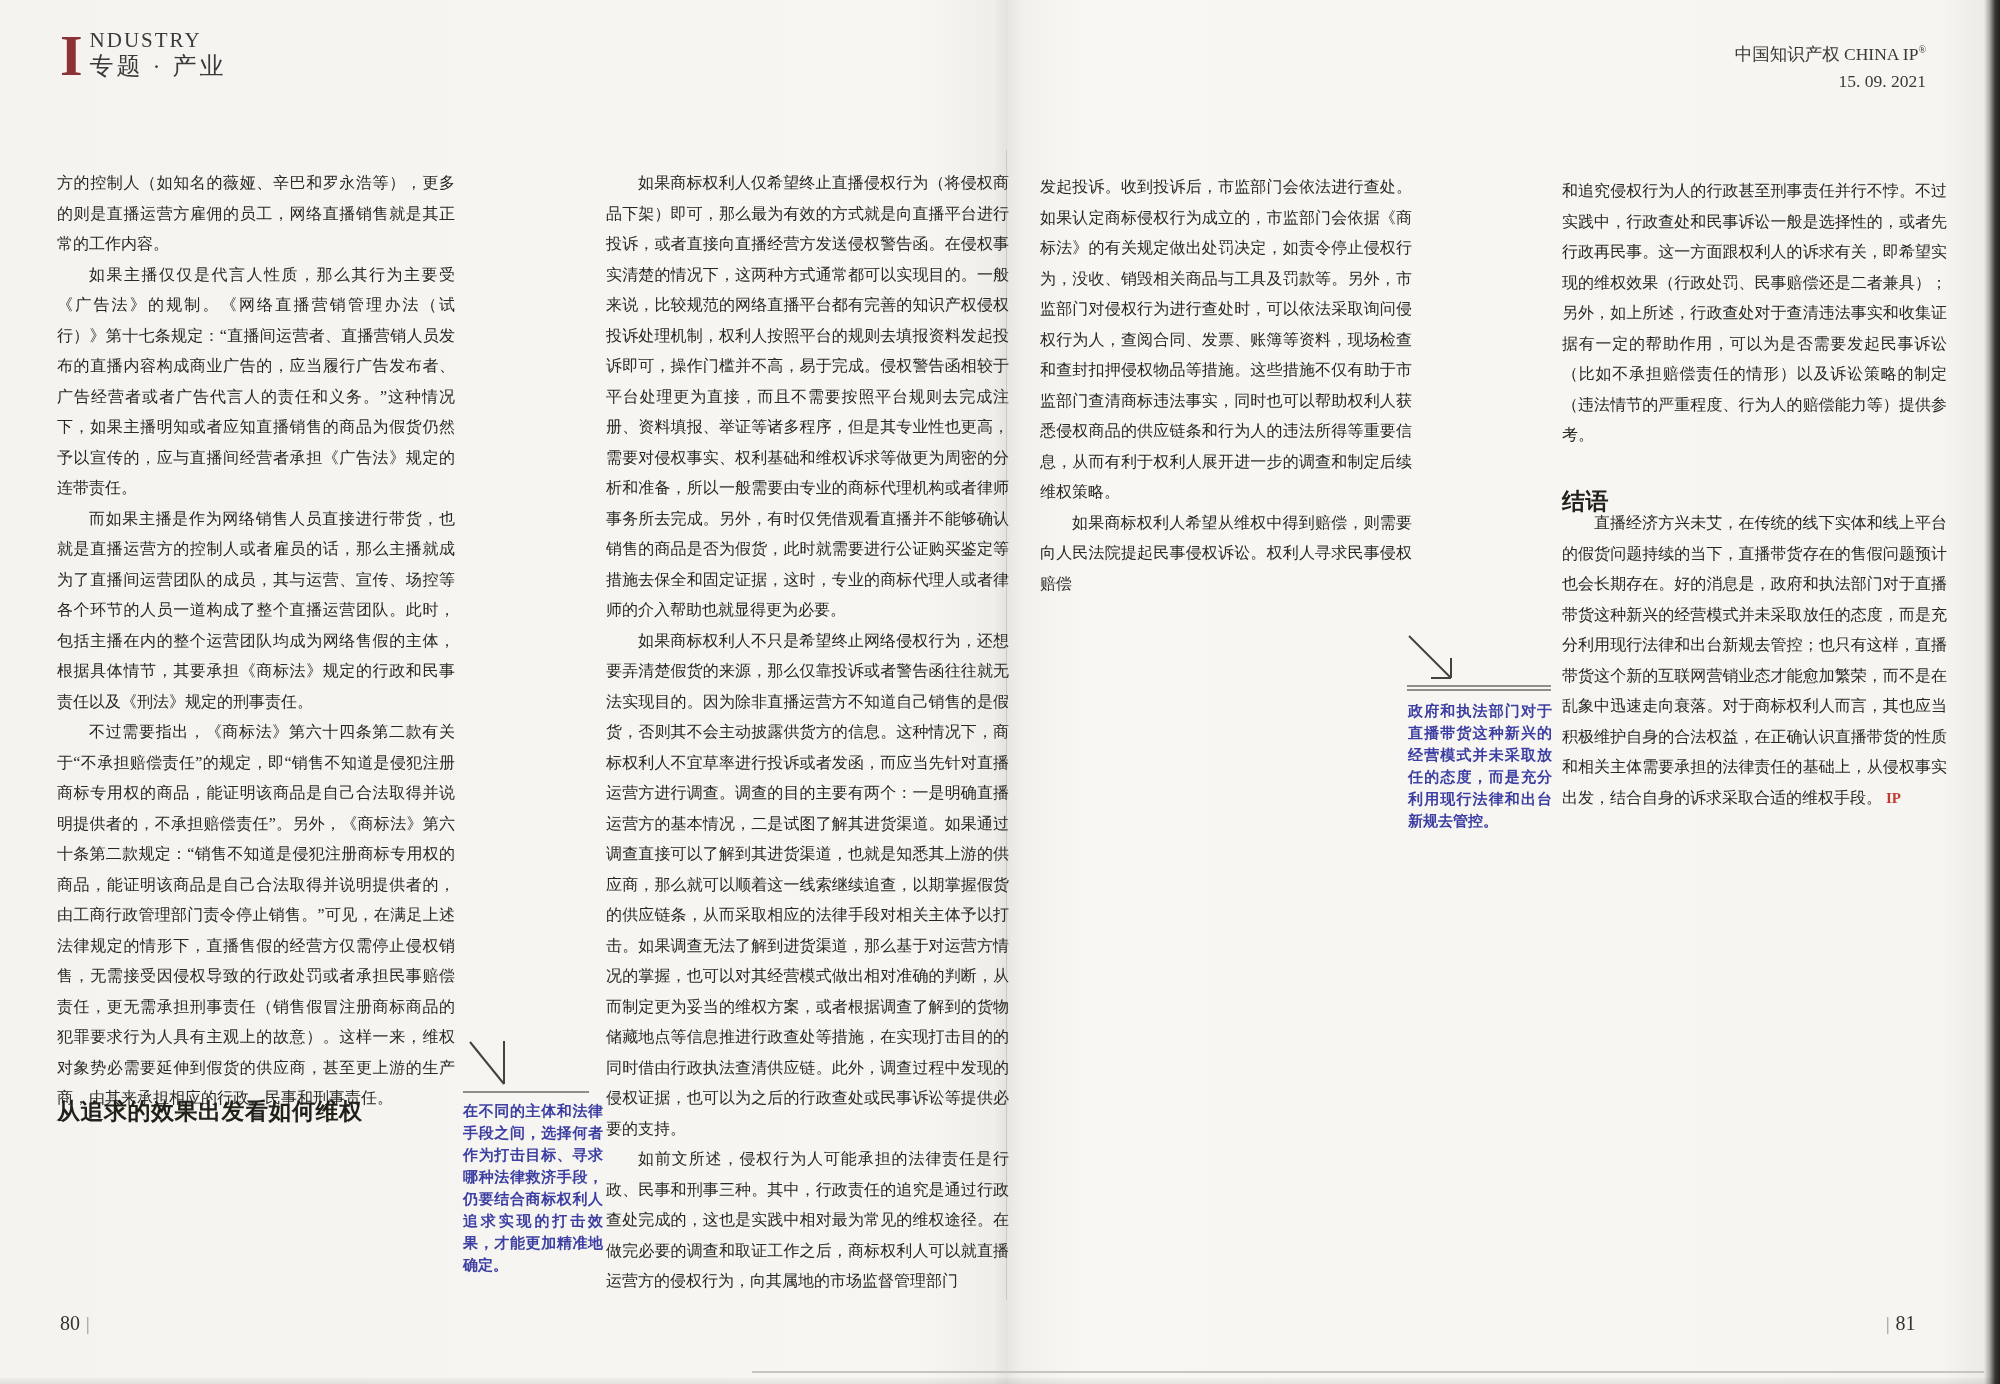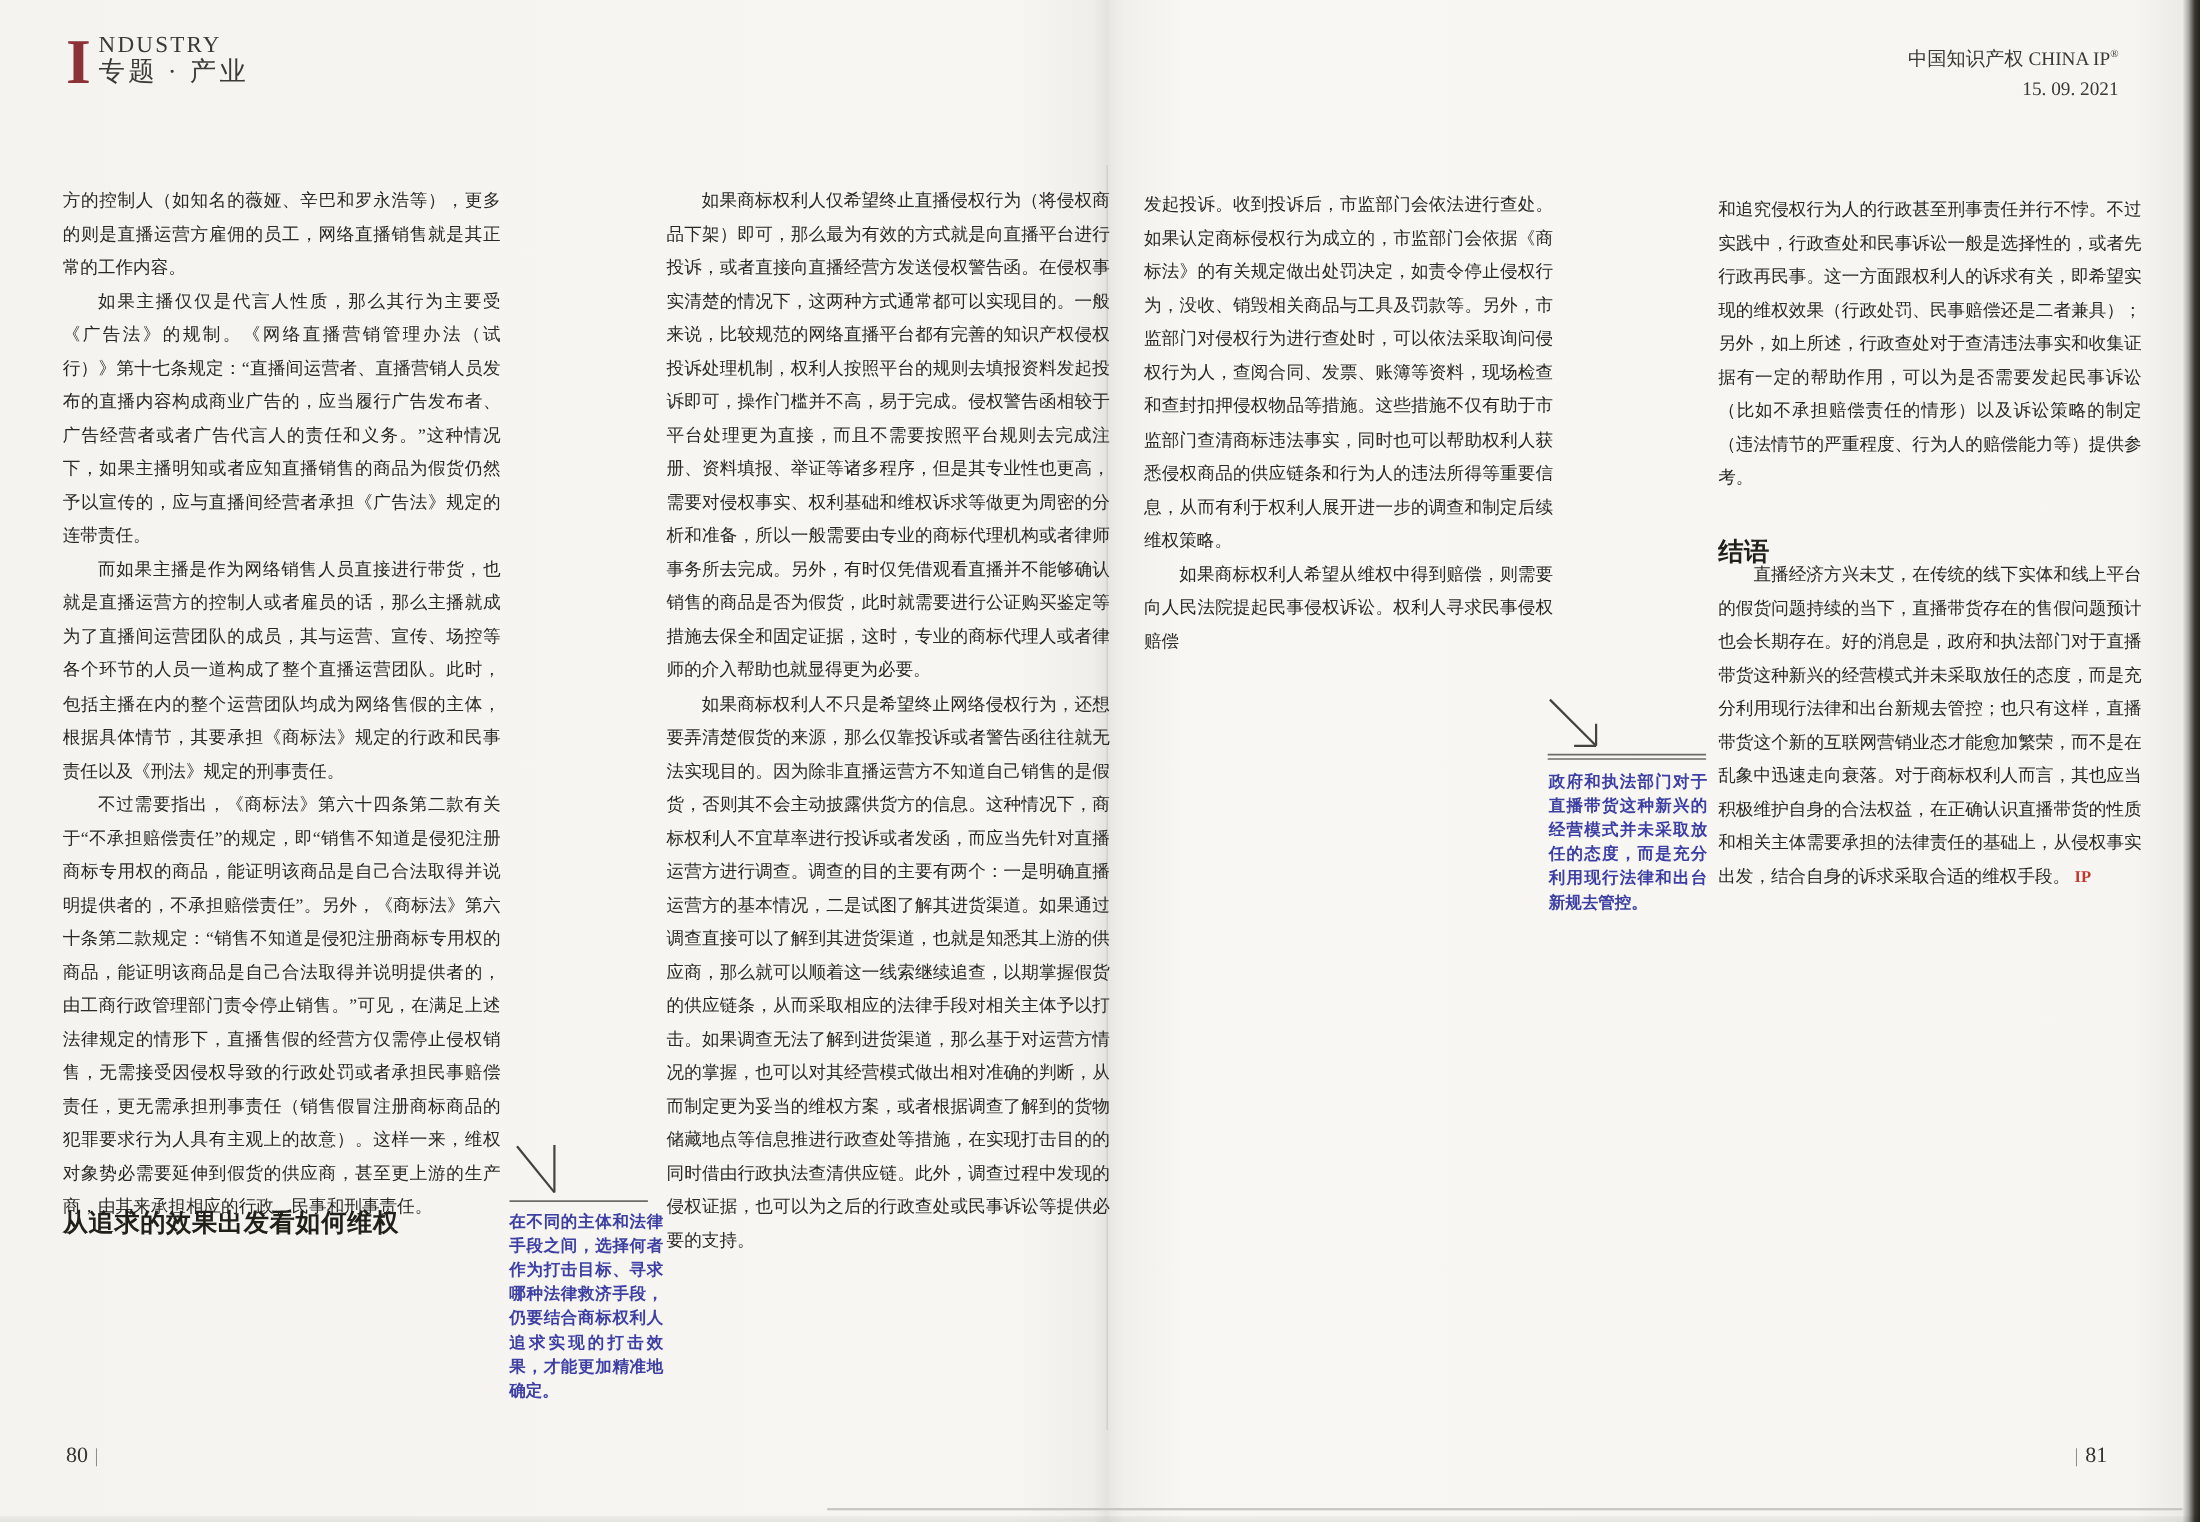--- a/index.html
+++ b/index.html
@@ -101,20 +101,21 @@
       <line x1="7" y1="6" x2="41" y2="48" stroke="#45423e" stroke-width="2"></line>
       <line x1="41" y1="5" x2="41" y2="48" stroke="#45423e" stroke-width="2"></line>
       <line x1="0" y1="56" x2="126" y2="56" stroke="#6e6b67" stroke-width="1.5"></line>
     </svg>
   </div>
   <div class="callout" id="callout-left">在不同的主体和法律手段之间，选择何者作为打击目标、寻求哪种法律救济手段，仍要结合商标权利人追求实现的打击效果，才能更加精准地确定。</div>
 
   <div class="col" id="col2">
     <p>如果商标权利人仅希望终止直播侵权行为（将侵权商品下架）即可，那么最为有效的方式就是向直播平台进行投诉，或者直接向直播经营方发送侵权警告函。在侵权事实清楚的情况下，这两种方式通常都可以实现目的。一般来说，比较规范的网络直播平台都有完善的知识产权侵权投诉处理机制，权利人按照平台的规则去填报资料发起投诉即可，操作门槛并不高，易于完成。侵权警告函相较于平台处理更为直接，而且不需要按照平台规则去完成注册、资料填报、举证等诸多程序，但是其专业性也更高，需要对侵权事实、权利基础和维权诉求等做更为周密的分析和准备，所以一般需要由专业的商标代理机构或者律师事务所去完成。另外，有时仅凭借观看直播并不能够确认销售的商品是否为假货，此时就需要进行公证购买鉴定等措施去保全和固定证据，这时，专业的商标代理人或者律师的介入帮助也就显得更为必要。</p>
     <p>如果商标权利人不只是希望终止网络侵权行为，还想要弄清楚假货的来源，那么仅靠投诉或者警告函往往就无法实现目的。因为除非直播运营方不知道自己销售的是假货，否则其不会主动披露供货方的信息。这种情况下，商标权利人不宜草率进行投诉或者发函，而应当先针对直播运营方进行调查。调查的目的主要有两个：一是明确直播运营方的基本情况，二是试图了解其进货渠道。如果通过调查直接可以了解到其进货渠道，也就是知悉其上游的供应商，那么就可以顺着这一线索继续追查，以期掌握假货的供应链条，从而采取相应的法律手段对相关主体予以打击。如果调查无法了解到进货渠道，那么基于对运营方情况的掌握，也可以对其经营模式做出相对准确的判断，从而制定更为妥当的维权方案，或者根据调查了解到的货物储藏地点等信息推进行政查处等措施，在实现打击目的的同时借由行政执法查清供应链。此外，调查过程中发现的侵权证据，也可以为之后的行政查处或民事诉讼等提供必要的支持。</p>
+    <p>如前文所述，侵权行为人可能承担的法律责任是行政、民事和刑事三种。其中，行政责任的追究是通过行政查处完成的，这也是实践中相对最为常见的维权途径。在做完必要的调查和取证工作之后，商标权利人可以就直播运营方的侵权行为，向其属地的市场监督管理部门</p>
   </div>
 
   <div class="col" id="col3">
     <p class="cont">发起投诉。收到投诉后，市监部门会依法进行查处。如果认定商标侵权行为成立的，市监部门会依据《商标法》的有关规定做出处罚决定，如责令停止侵权行为，没收、销毁相关商品与工具及罚款等。另外，市监部门对侵权行为进行查处时，可以依法采取询问侵权行为人，查阅合同、发票、账簿等资料，现场检查和查封扣押侵权物品等措施。这些措施不仅有助于市监部门查清商标违法事实，同时也可以帮助权利人获悉侵权商品的供应链条和行为人的违法所得等重要信息，从而有利于权利人展开进一步的调查和制定后续维权策略。</p>
     <p>如果商标权利人希望从维权中得到赔偿，则需要向人民法院提起民事侵权诉讼。权利人寻求民事侵权赔偿</p>
   </div>
 
   <div class="arrow-box" id="arrow-right">
     <svg width="150" height="60">
       <line x1="4" y1="2" x2="46" y2="44" stroke="#45423e" stroke-width="2"></line>

